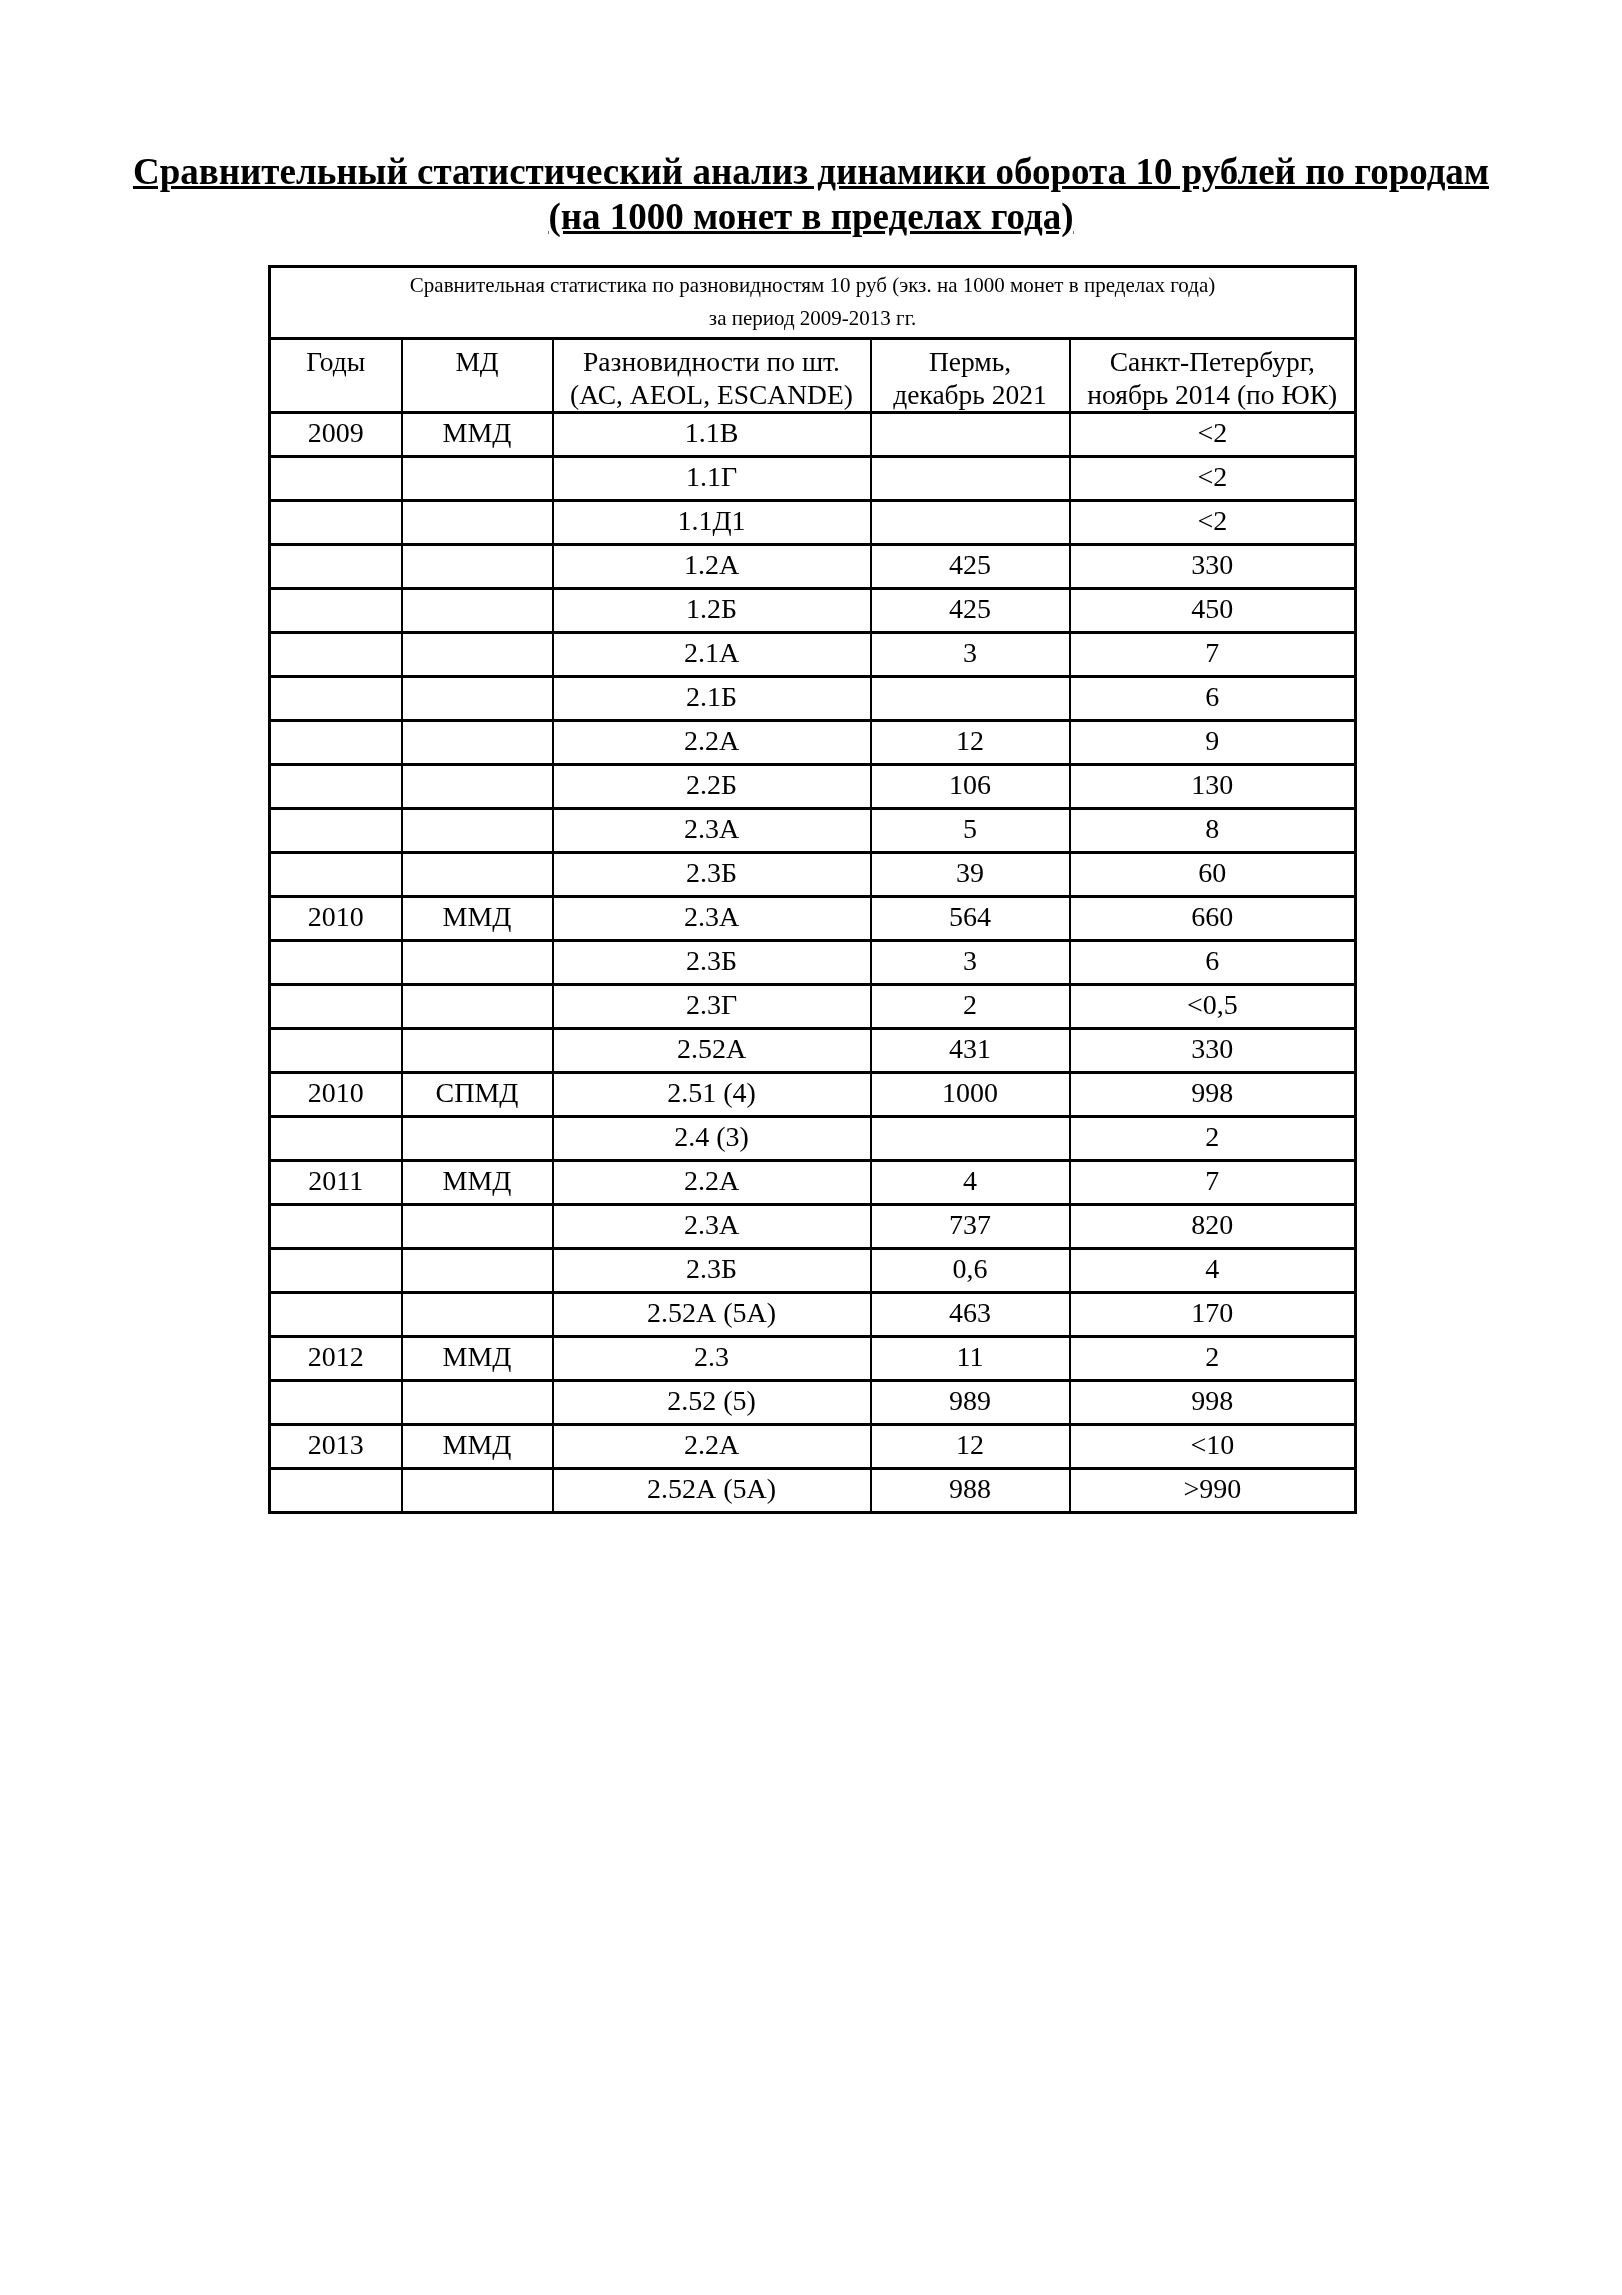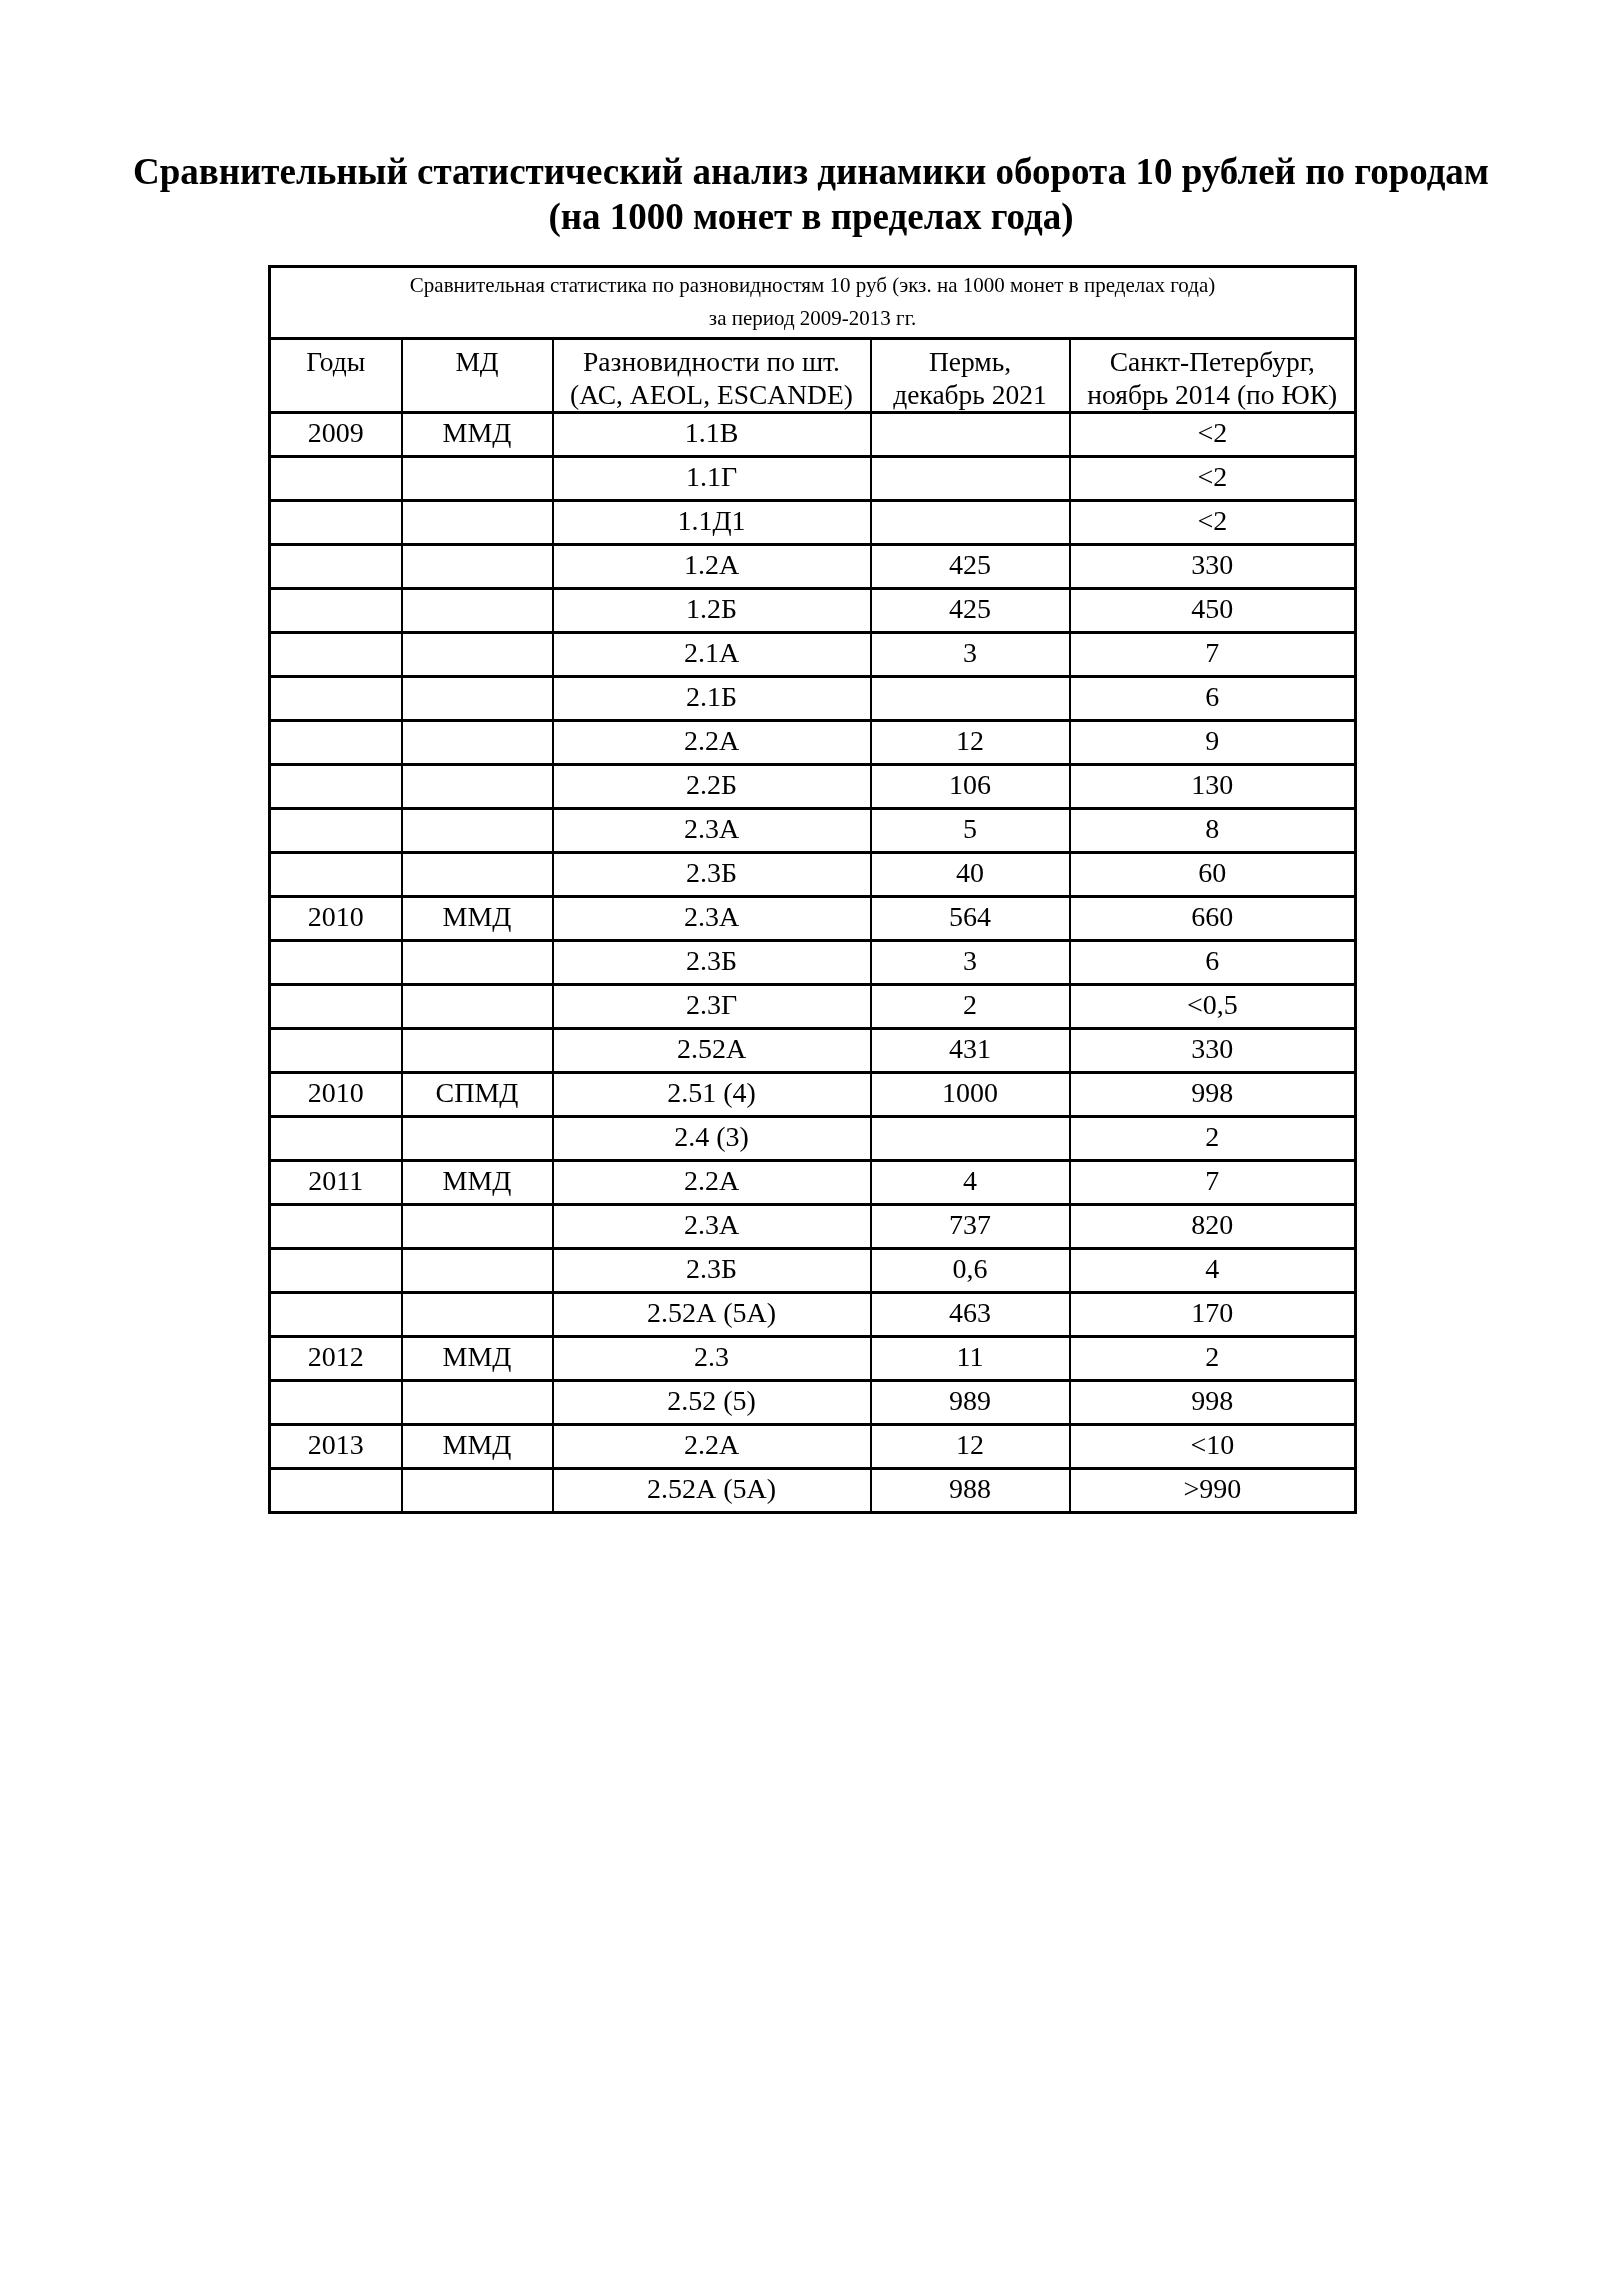--- a/index.html
+++ b/index.html
@@ -15,21 +15,21 @@
   .doc-title {
     position: absolute;
     top: 149px;
     left: 0;
     width: 1622px;
     text-align: center;
     font-weight: bold;
     font-size: 37px;
     line-height: 45px;
   }
-  .doc-title div { white-space: nowrap; }
+  .doc-title div { white-space: nowrap; text-decoration: underline; }
 
   table.stats {
     position: absolute;
     left: 268px;
     top: 265px;
     width: 1086px;
     border-collapse: collapse;
     table-layout: fixed;
     border: 3.9px solid #000;
     font-size: 28px;
@@ -192,21 +192,21 @@
           <td></td>
           <td></td>
           <td>2.3А</td>
           <td>5</td>
           <td>8</td>
         </tr>
         <tr>
           <td></td>
           <td></td>
           <td>2.3Б</td>
-          <td>40</td>
+          <td>39</td>
           <td>60</td>
         </tr>
         <tr>
           <td>2010</td>
           <td>ММД</td>
           <td>2.3А</td>
           <td>564</td>
           <td>660</td>
         </tr>
         <tr>

